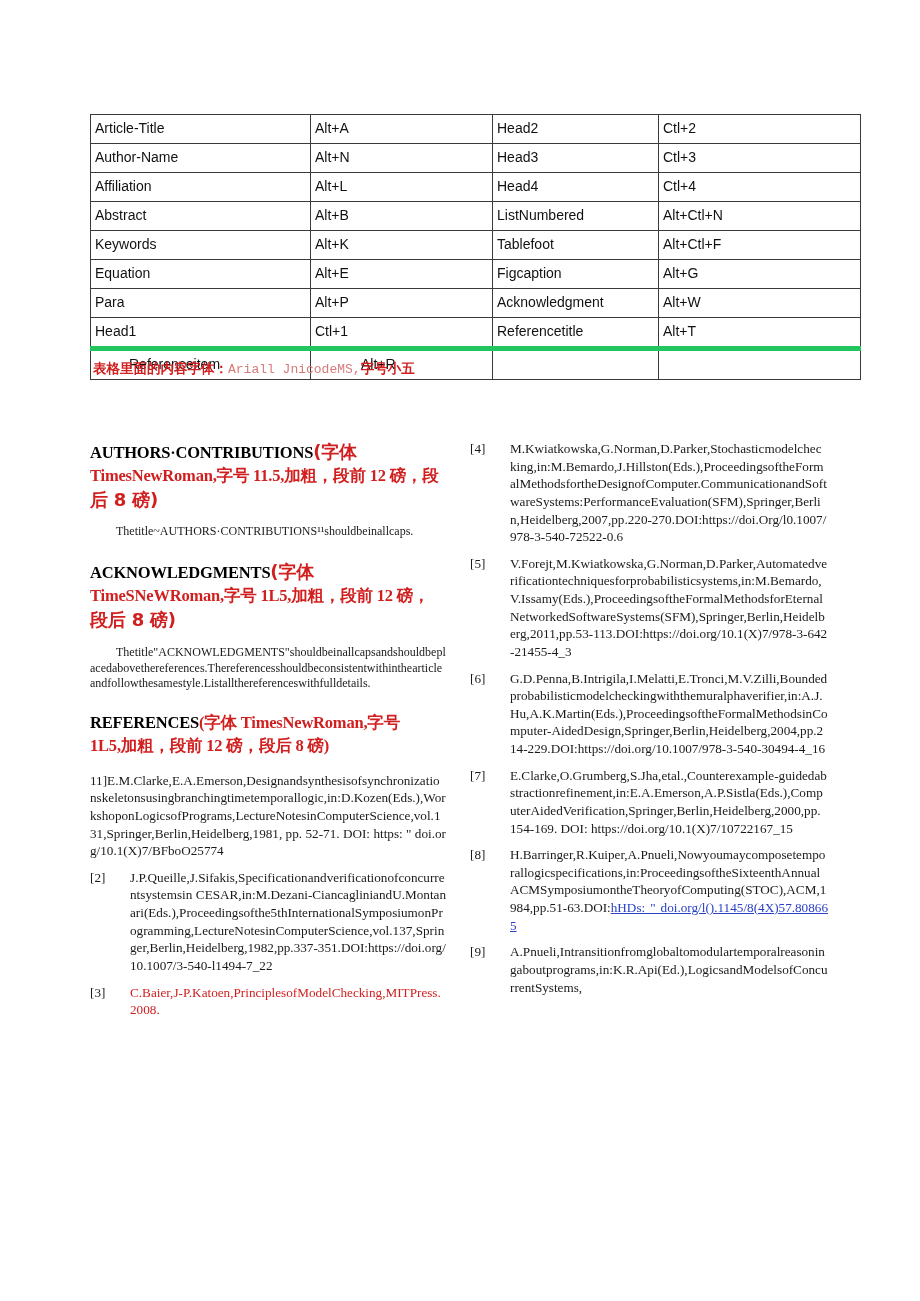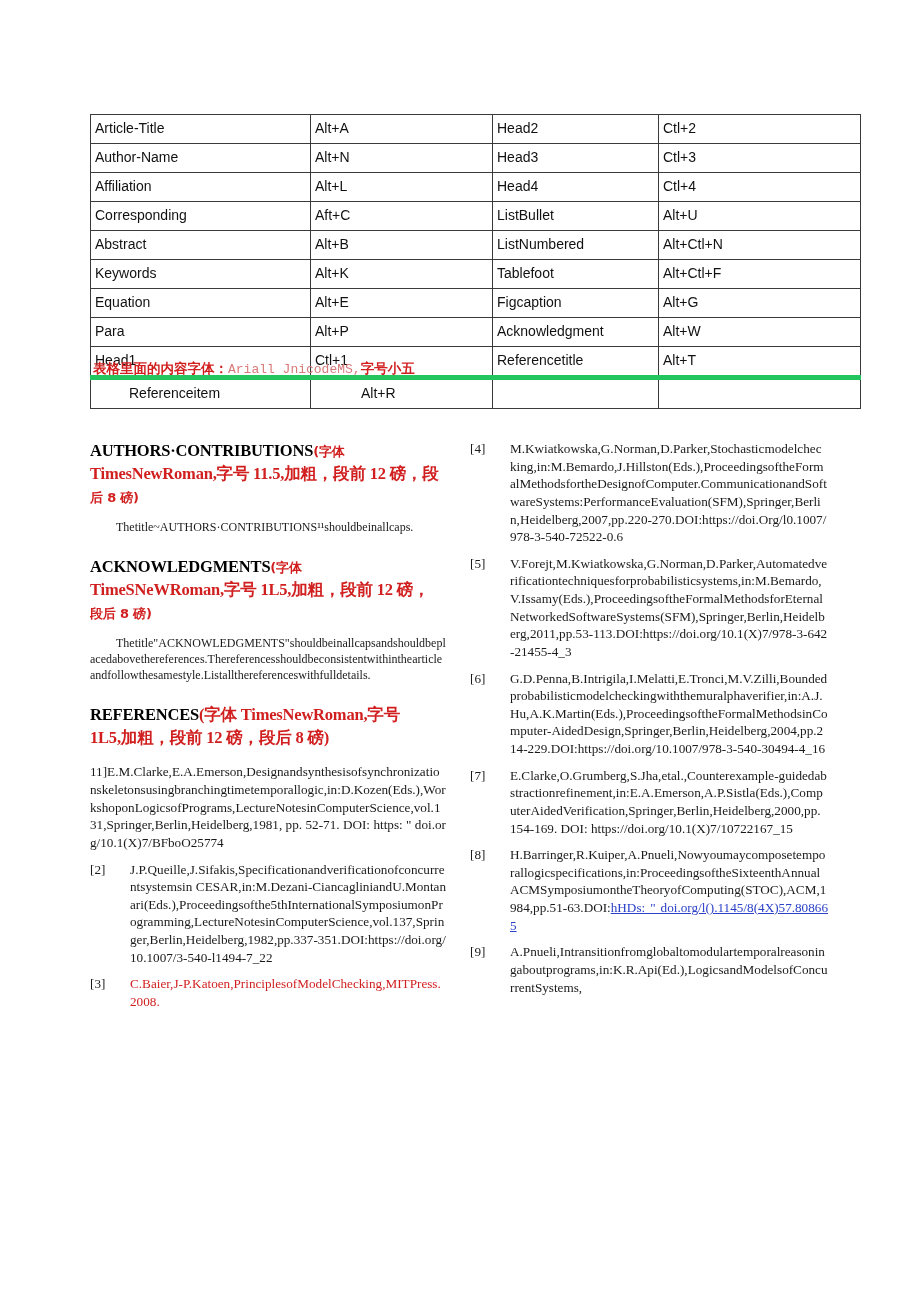--- a/index.html
+++ b/index.html
@@ -98,21 +98,21 @@
     letter-spacing: -0.2px;
   }
   h2.sec-head .annot {
     color: #d11f1f;
     font-weight: bold;
   }
   h2.sec-head .annot-cjk {
     color: #d11f1f;
     font-weight: bold;
     font-family: "DejaVu Sans", "Liberation Sans", sans-serif;
-    font-size: 13px;
+    font-size: 18px;
   }
 
   p.body-para {
     margin: 12px 0 0 0;
     font-family: "Liberation Serif", "DejaVu Serif", serif;
     font-size: 12px;
     line-height: 1.32;
     text-indent: 26px;
     text-align: justify;
     word-break: break-word;
@@ -182,26 +182,20 @@
         <td class="col-c">Head3</td>
         <td class="col-d">Ctl+3</td>
       </tr>
       <tr>
         <td class="col-a">Affiliation</td>
         <td class="col-b">Alt+L</td>
         <td class="col-c">Head4</td>
         <td class="col-d">Ctl+4</td>
       </tr>
       <tr>
-        <td class="col-a">Corresponding</td>
-        <td class="col-b">Aft+C</td>
-        <td class="col-c">ListBullet</td>
-        <td class="col-d">Alt+U</td>
-      </tr>
-      <tr>
         <td class="col-a">Abstract</td>
         <td class="col-b">Alt+B</td>
         <td class="col-c">ListNumbered</td>
         <td class="col-d">Alt+Ctl+N</td>
       </tr>
       <tr>
         <td class="col-a">Keywords</td>
         <td class="col-b">Alt+K</td>
         <td class="col-c">Tablefoot</td>
         <td class="col-d">Alt+Ctl+F</td>

